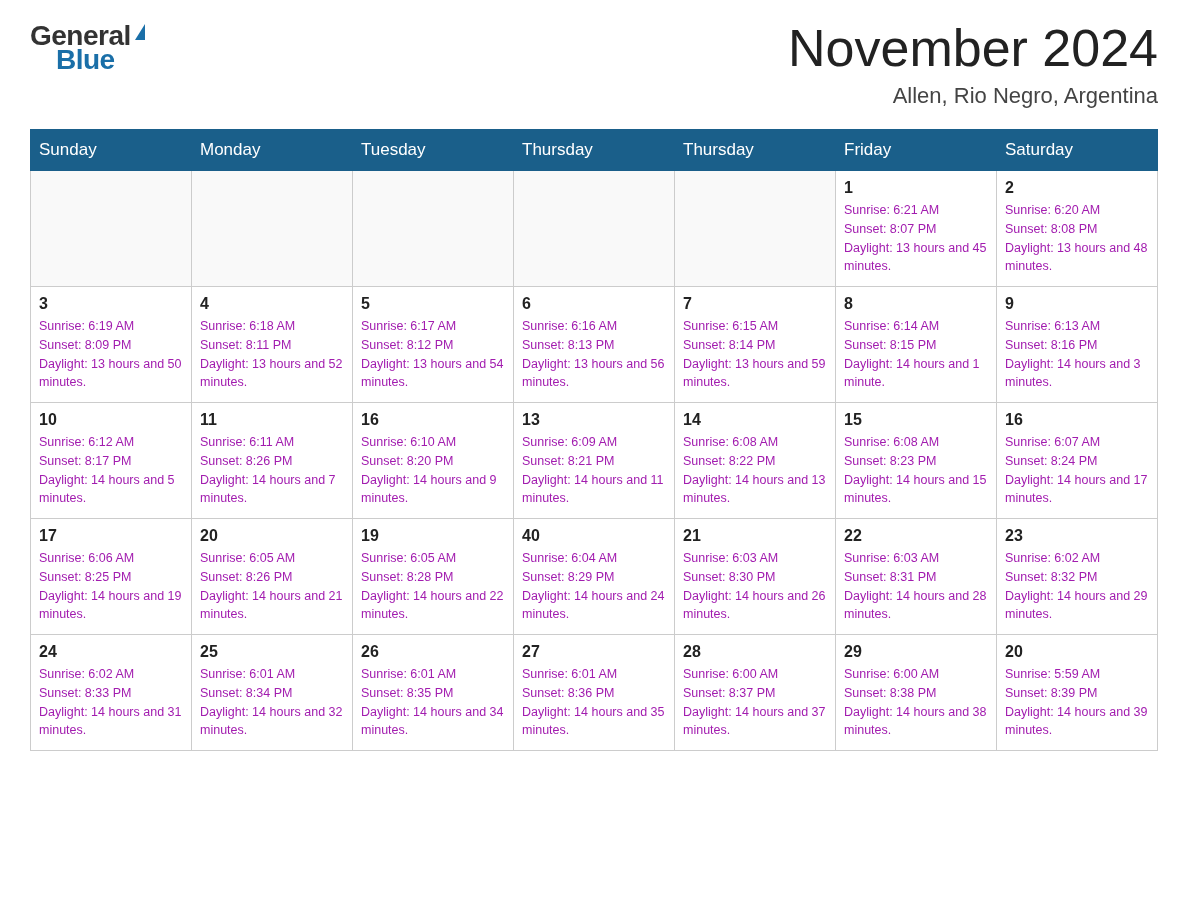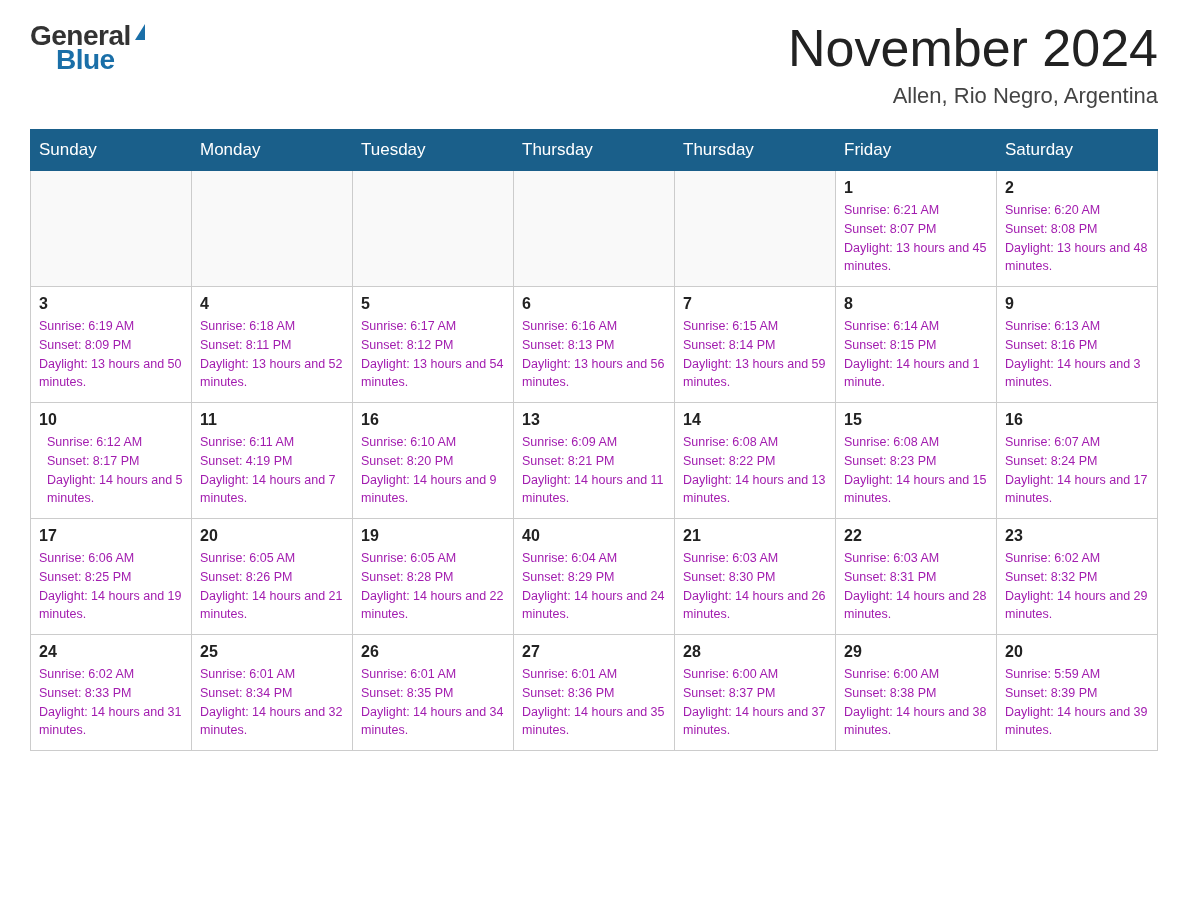--- a/index.html
+++ b/index.html
@@ -188,28 +188,28 @@
         <td>
           <span class="day-number">9</span>
           <div class="day-info" style="white-space: pre-line;">Sunrise: 6:13 AM
 Sunset: 8:16 PM
 Daylight: 14 hours and 3 minutes.</div>
         </td>
       </tr>
       <tr class="week-row">
         <td>
           <span class="day-number">10</span>
-          <div class="day-info" style="white-space: pre-line; margin-left: 8px;">Sunrise: 6:12 AM
+          <div class="day-info" style="white-space: pre-line;">Sunrise: 6:12 AM
 Sunset: 8:17 PM
 Daylight: 14 hours and 5 minutes.</div>
         </td>
         <td>
           <span class="day-number">11</span>
           <div class="day-info" style="white-space: pre-line;">Sunrise: 6:11 AM
-Sunset: 4:19 PM
+Sunset: 8:26 PM
 Daylight: 14 hours and 7 minutes.</div>
         </td>
         <td>
           <span class="day-number">16</span>
           <div class="day-info" style="white-space: pre-line;">Sunrise: 6:10 AM
 Sunset: 8:20 PM
 Daylight: 14 hours and 9 minutes.</div>
         </td>
         <td>
           <span class="day-number">13</span>

